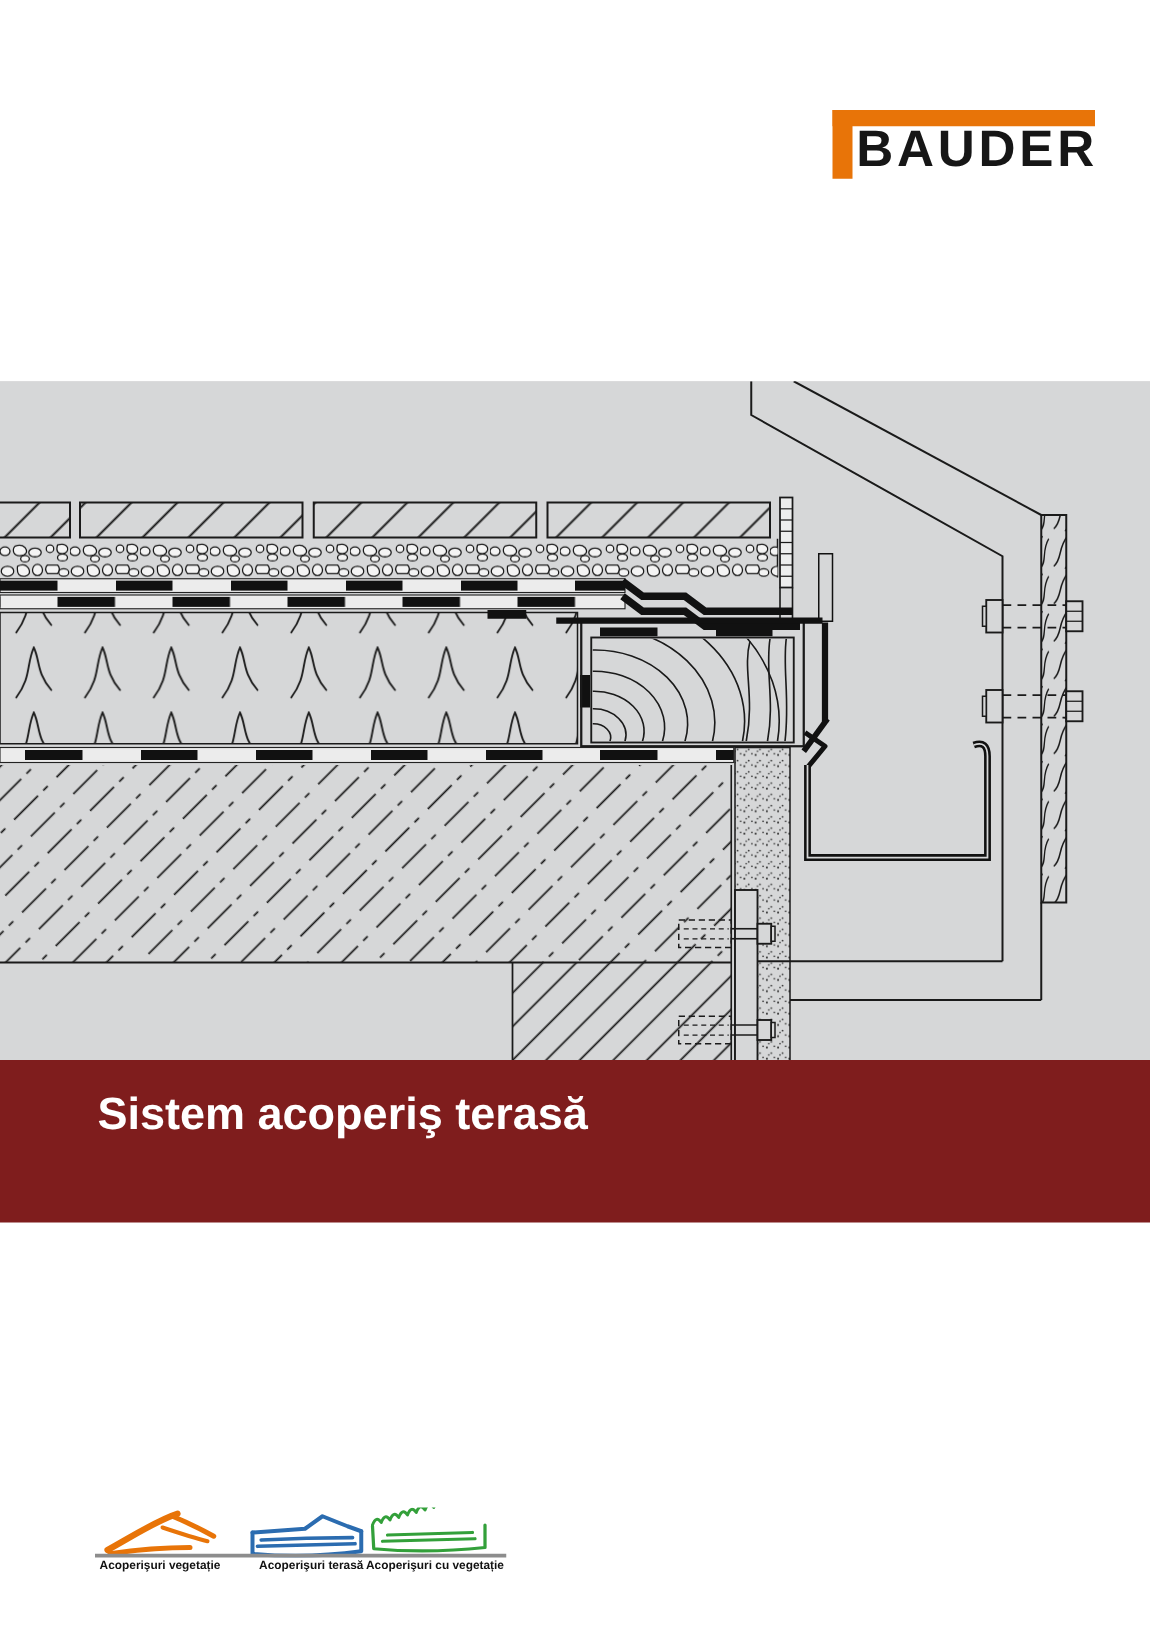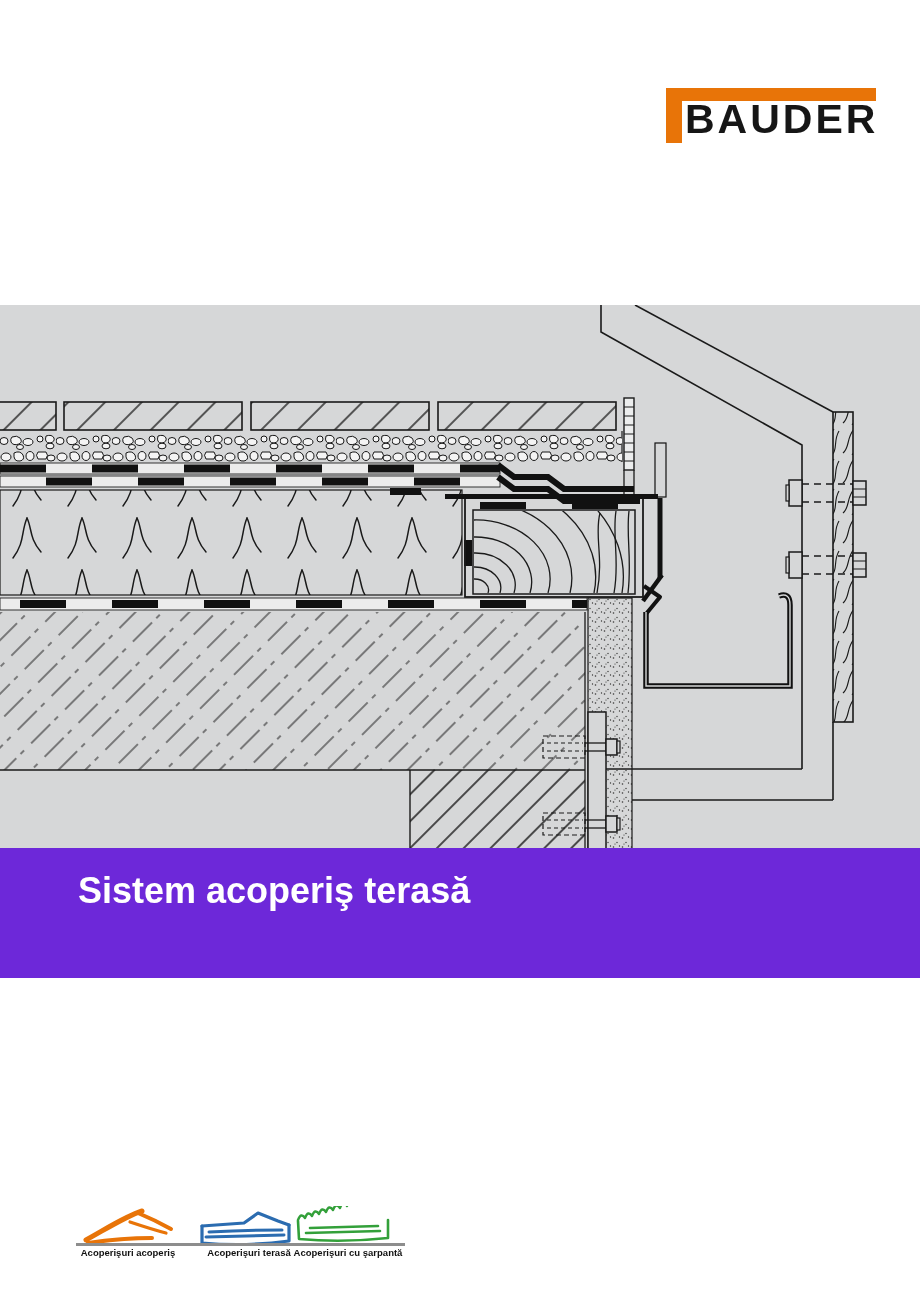--- a/index.html
+++ b/index.html
@@ -8,21 +8,21 @@
   
   .logo{position:absolute;left:0;top:0;width:920px;height:160px;}
   .logo-bar-top{position:absolute;left:666px;top:88px;width:210px;height:13px;background:#e87408;}
   .logo-bar-left{position:absolute;left:666px;top:88px;width:16px;height:55px;background:#e87408;}
   .logo-text{position:absolute;left:685px;top:99px;font-size:41px;font-weight:bold;
              letter-spacing:3px;color:#161616;line-height:1;}
   
   .drawing{position:absolute;left:0;top:305px;width:920px;height:545px;background:#d6d7d8;}
   .drawing svg{display:block;}
   
-  .banner{position:absolute;left:0;top:848px;width:920px;height:130px;background:#6d28d9;}
+  .banner{position:absolute;left:0;top:848px;width:920px;height:130px;background:#7f1d1d;}
   .banner-title{position:absolute;left:78px;top:20px;margin:0;font-size:36px;font-weight:bold;
                 color:#ffffff;line-height:1.28;}
   .banner-subtitle{position:absolute;left:78px;top:66px;margin:0;font-size:36px;font-weight:bold;
                    color:#f6ccb3;line-height:1.28;}
   
   .footer-divider{position:absolute;left:76px;top:1243px;width:329px;height:3px;background:#8d8d8d;}
   .cat-icon{position:absolute;}
   .cat-label{position:absolute;top:1247px;transform:translateX(-50%);font-size:9.5px;
              font-weight:bold;color:#111;white-space:nowrap;}
 </style>
@@ -272,18 +272,18 @@
     </svg>
     <svg class="cat-icon" style="left:290px;top:1206px;" width="108" height="38" viewBox="0 0 108 38">
       <g stroke="#33a03a" fill="none" stroke-linecap="round" stroke-linejoin="round">
         <path d="M8,14 q3,-8 7,-2 q3,-8 7,-2 q3,-8 7,-2 q3,-8 7,-2 q3,-8 7,-2 q3,-8 7,-2 q3,-8 7,-2 q3,-8 7,-2 q3,-8 7,-2 q3,-8 7,-2 q3,-8 7,-2 q3,-6 6,-1" stroke-width="2.4"></path>
         <path d="M8,15 L9,33 Q52,37 98,32 L98,14" stroke-width="2.6"></path>
         <path d="M20,22 Q55,21 88,20" stroke-width="2.6"></path>
         <path d="M16,27 Q55,26 90,25" stroke-width="2.6"></path>
       </g>
     </svg>
     <div class="footer-divider"></div>
-    <span class="cat-label" style="left:128px;">Acoperişuri acoperiş</span>
+    <span class="cat-label" style="left:128px;">Acoperişuri vegetație</span>
     <span class="cat-label" style="left:249px;">Acoperişuri terasă</span>
-    <span class="cat-label" style="left:348px;">Acoperişuri cu şarpantă</span>
+    <span class="cat-label" style="left:348px;">Acoperişuri cu vegetație</span>
   </div>
 
 </div>
 
 </body></html>

